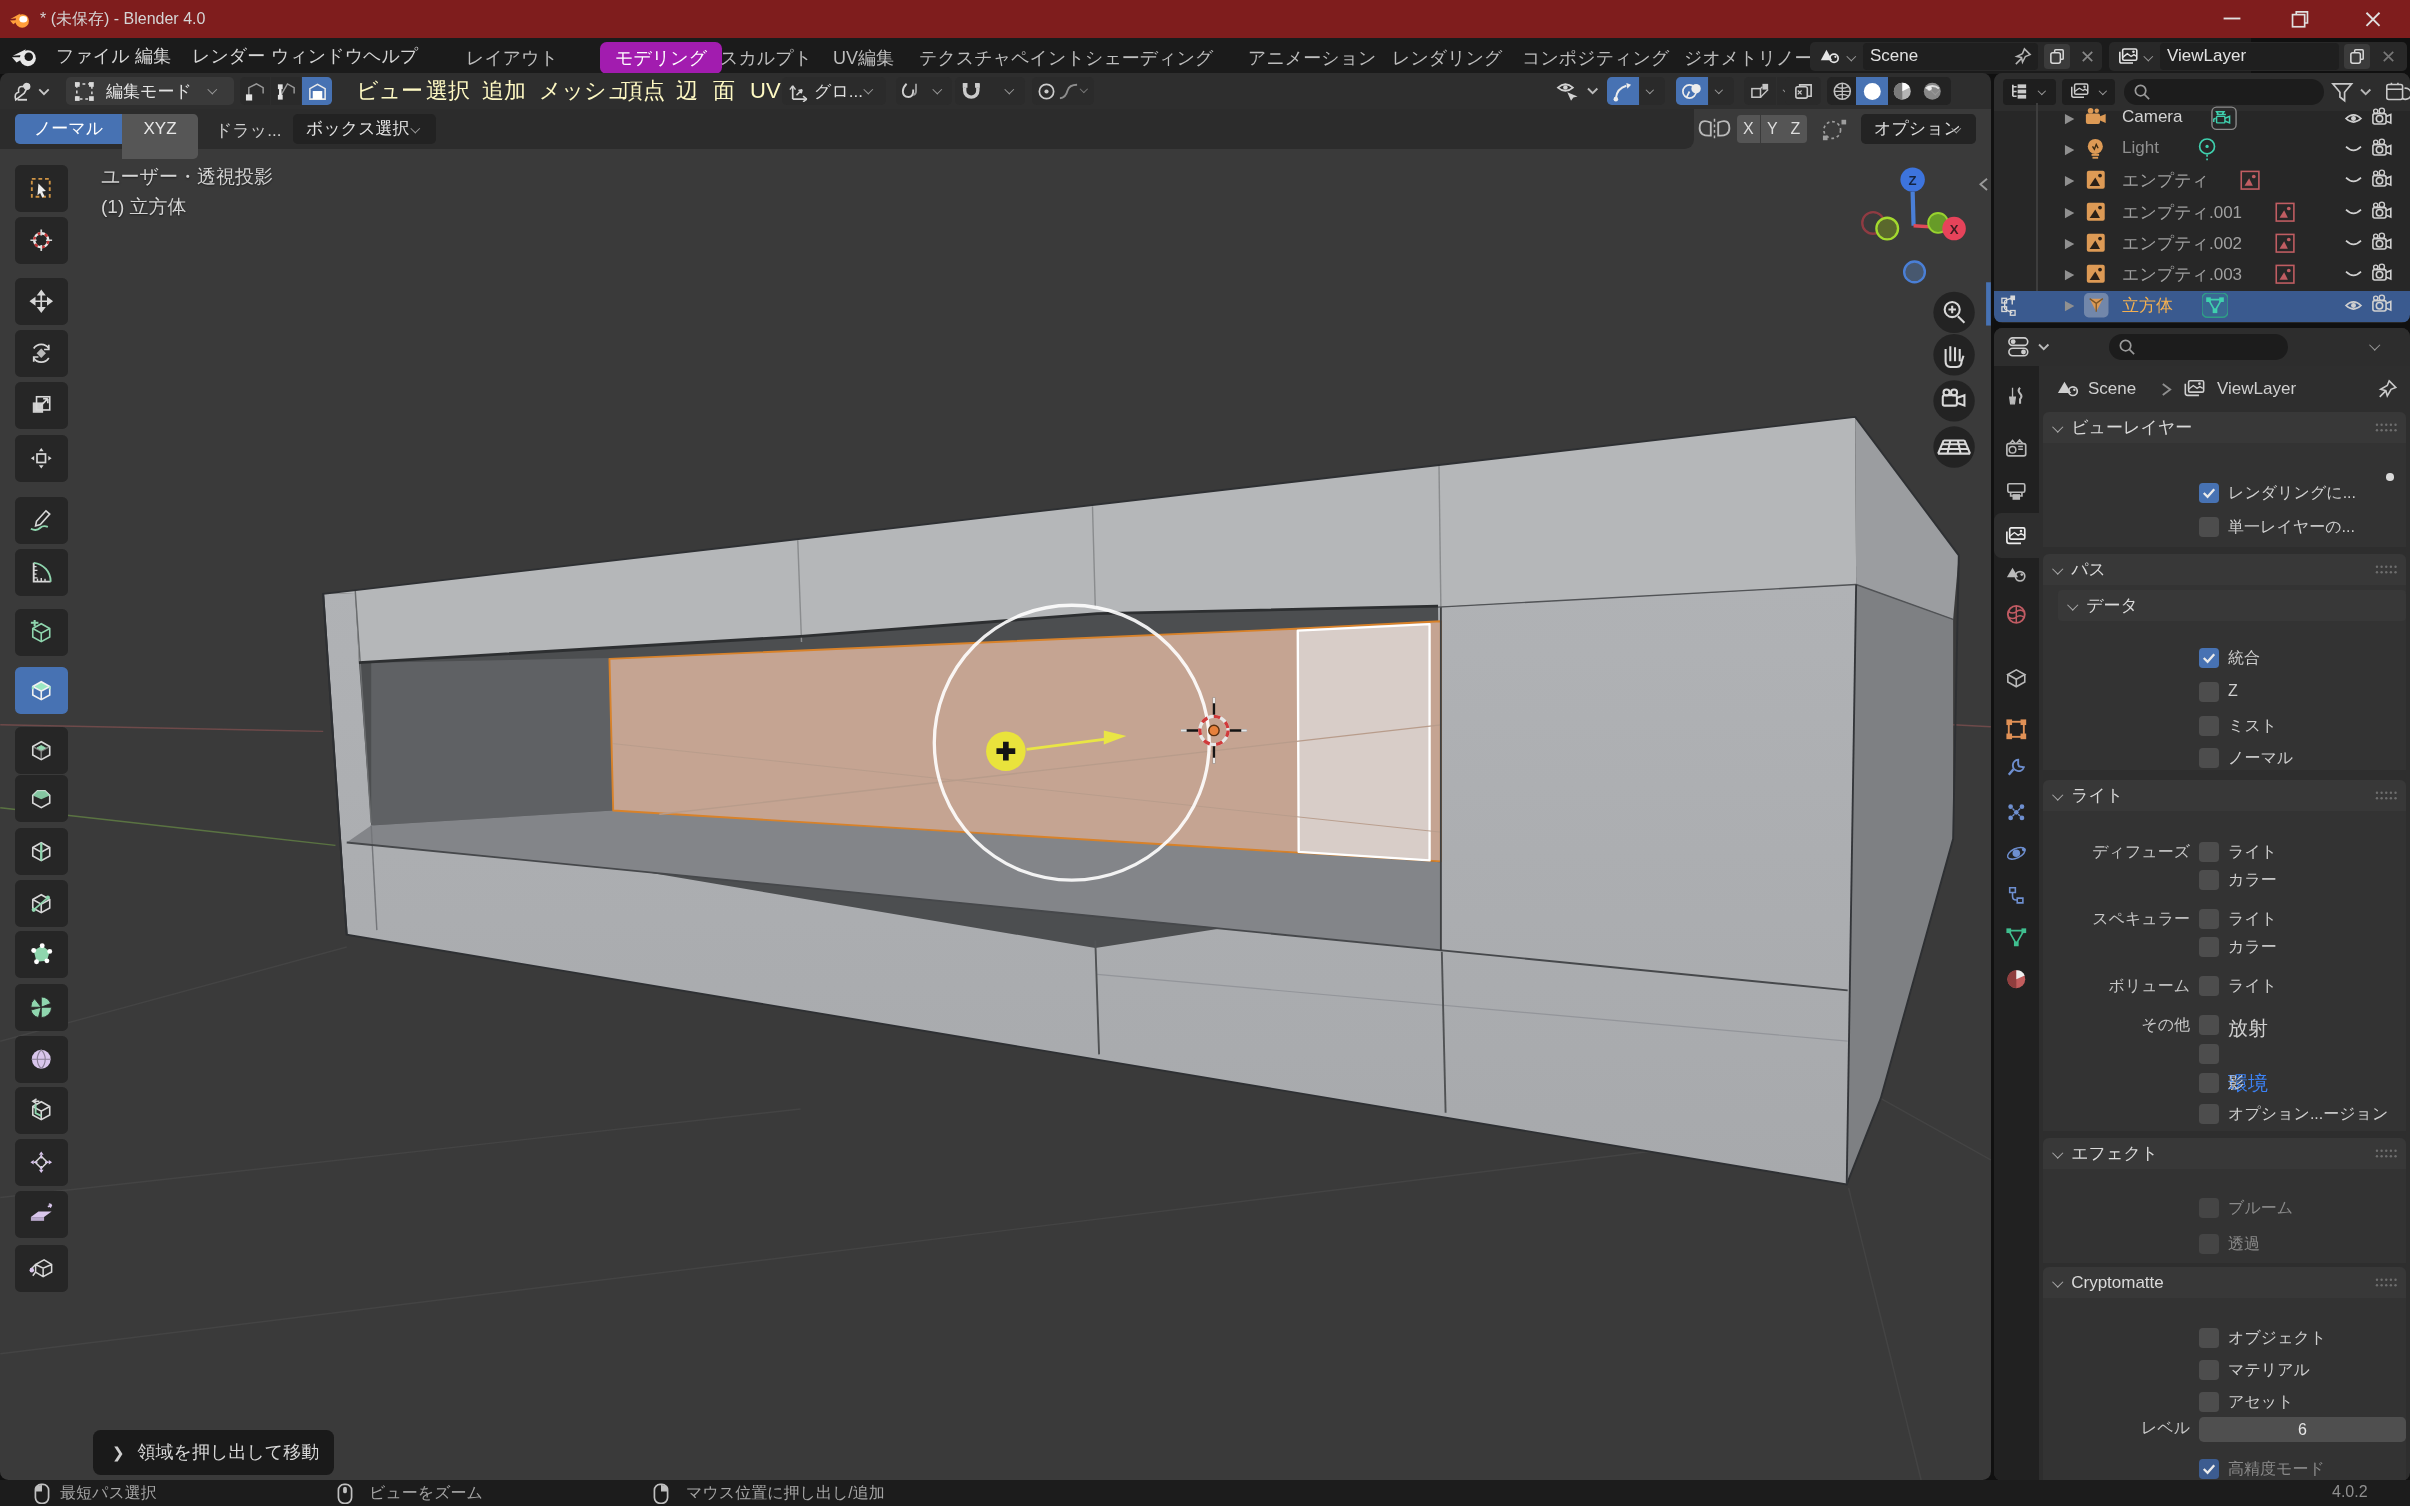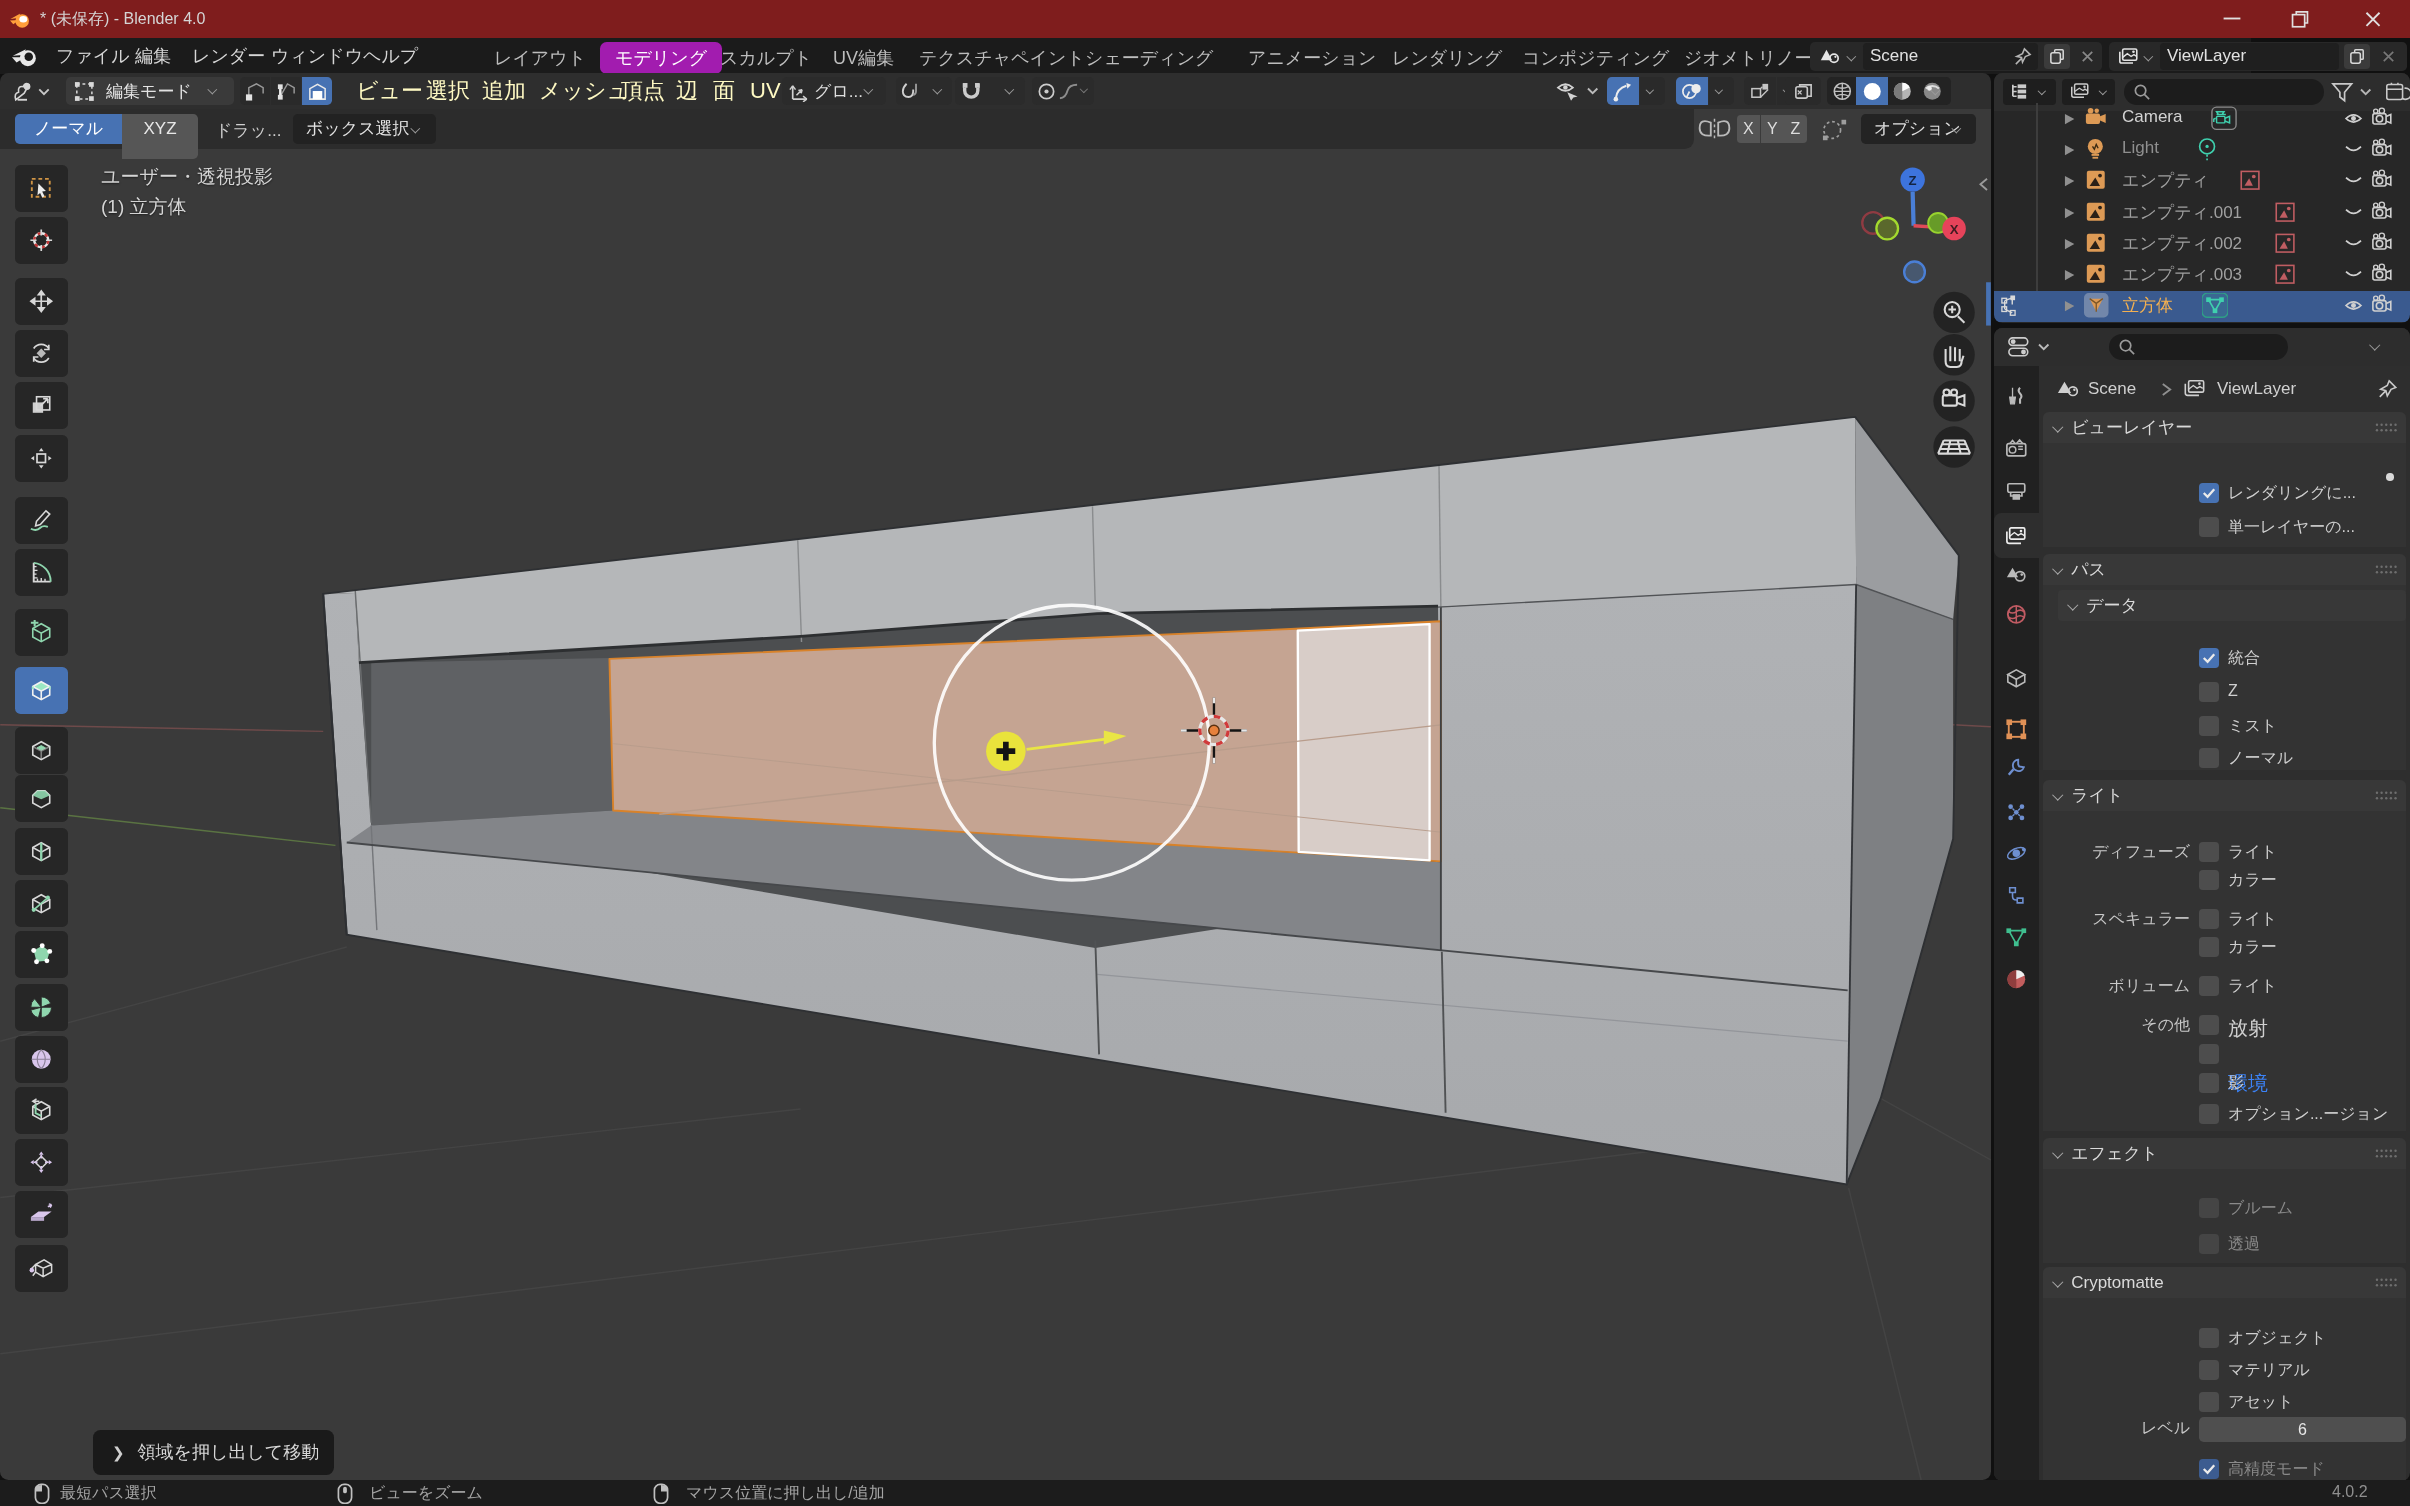--- a/index.html
+++ b/index.html
@@ -51,21 +51,21 @@
     <circle cx="18" cy="14" r="8.6" fill="#e8e8e8"></circle>
       <circle cx="19" cy="12.4" r="4.6" fill="#1b1b1b"></circle>
     <path d="M2,11.5 L16,4.5 L12.5,10.5 Z" fill="#e8e8e8"></path>
       <path d="M1,13 L15,13 L6,18.5 Z" fill="#e8e8e8"></path>
   </svg>
   <span class="menu" style="left:56px">ファイル</span>
   <span class="menu" style="left:135px">編集</span>
   <span class="menu" style="left:192px">レンダー</span>
   <span class="menu" style="left:271px">ウィンドウ</span>
   <span class="menu" style="left:363px">ヘルプ</span>
-  <span class="tab" style="left:494px">レイアウト</span>
+  <span class="tab" style="left:466px">レイアウト</span>
   <span class="tab tabact" style="left:600px">モデリング</span>
   <span class="tab" style="left:720px">スカルプト</span>
   <span class="tab" style="left:833px">UV編集</span>
   <span class="tab" style="left:919px">テクスチャペイント</span>
   <span class="tab" style="left:1085px">シェーディング</span>
   <span class="tab" style="left:1248px">アニメーション</span>
   <span class="tab" style="left:1392px">レンダリング</span>
   <span class="tab" style="left:1522px">コンポジティング</span>
   <span class="tab" style="left:1684px">ジオメトリノー</span>
 

